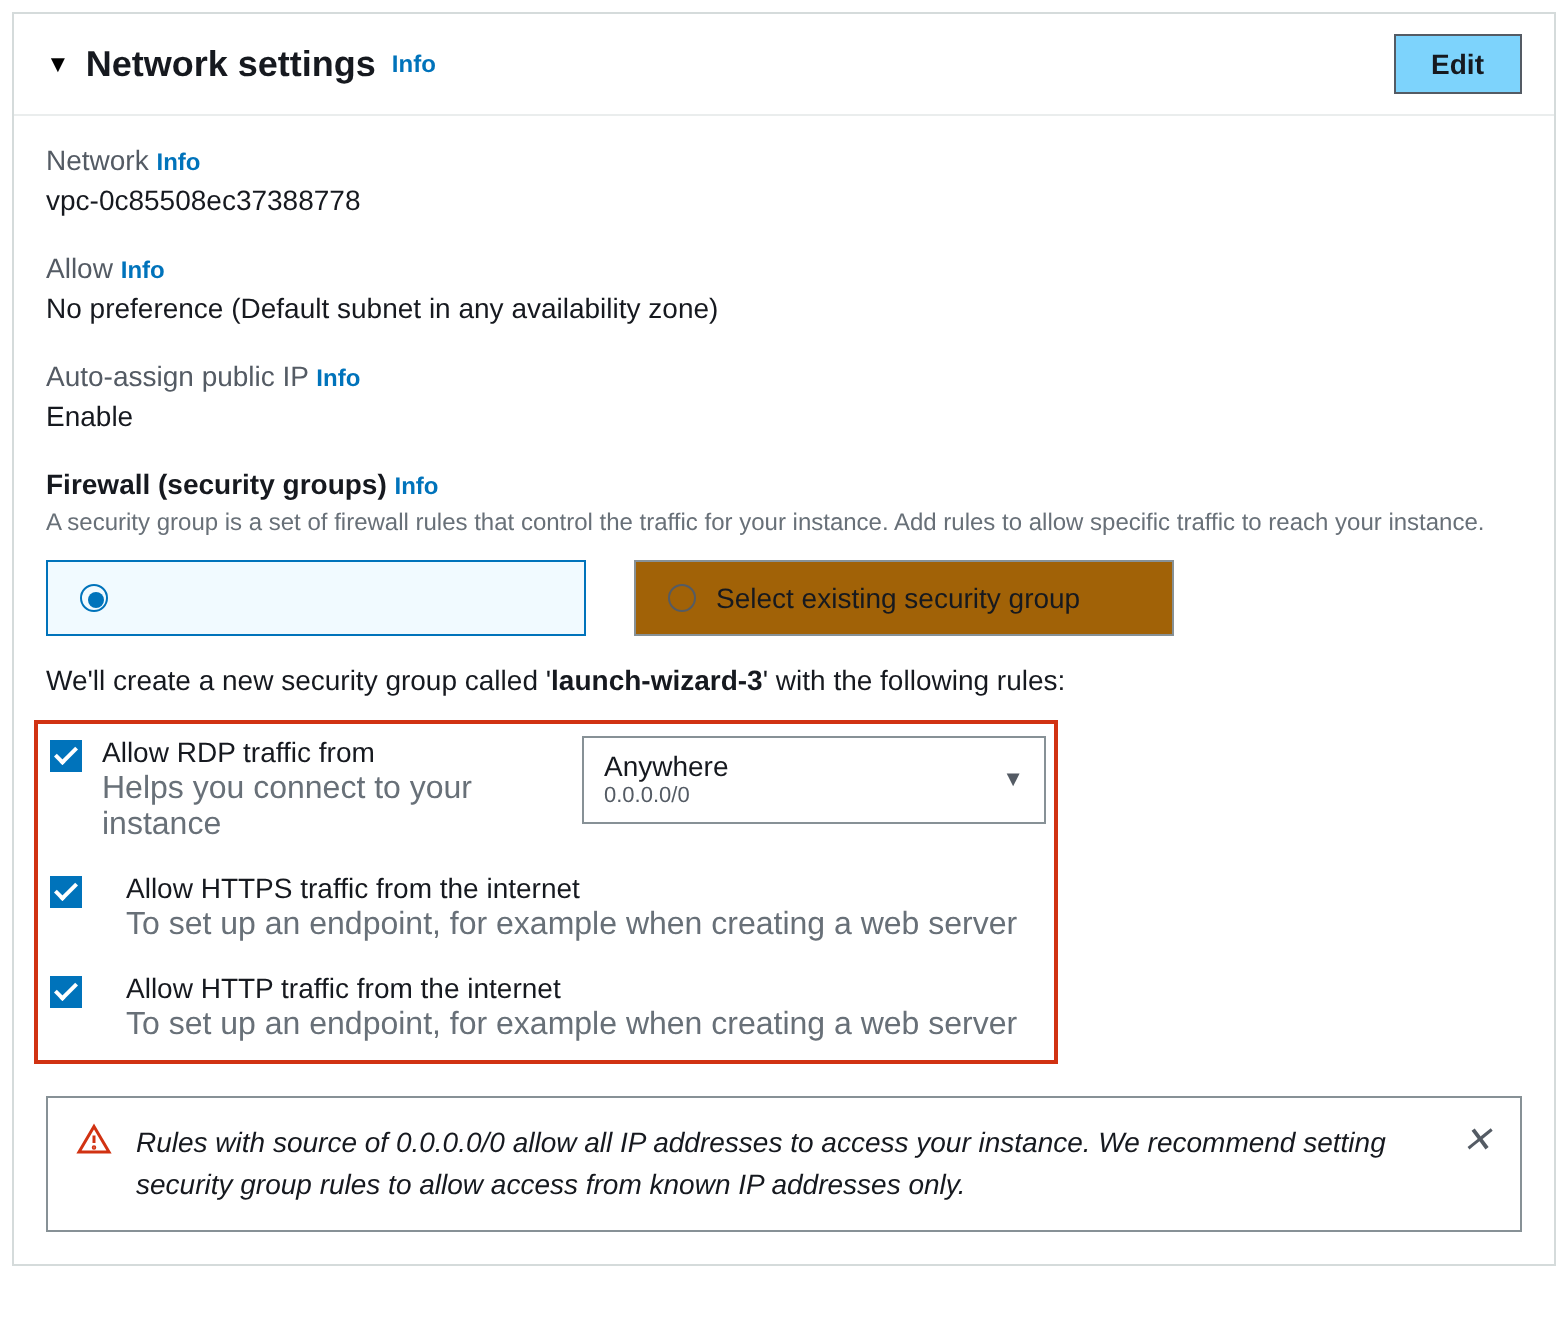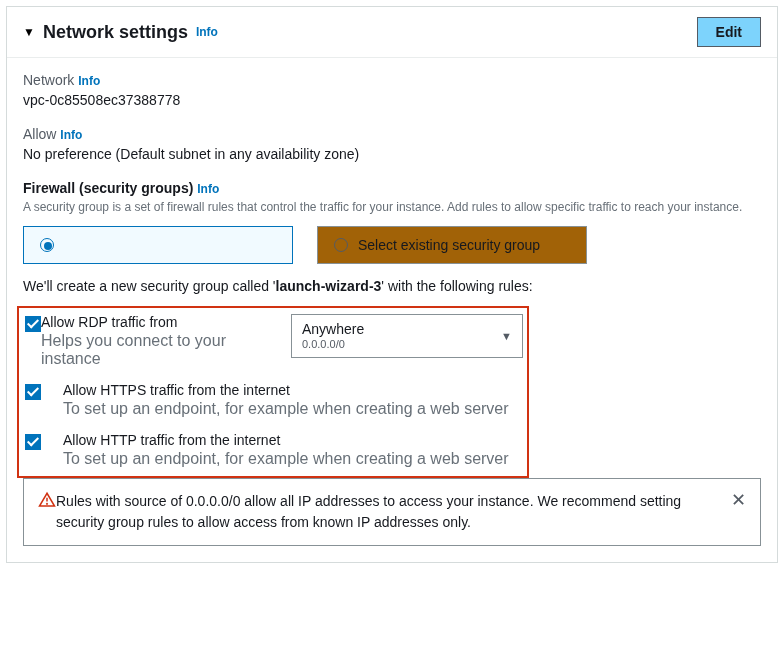--- a/index.html
+++ b/index.html
@@ -161,20 +161,21 @@
   }
   .rdp-row {
     display: flex;
     align-items: flex-start;
     gap: 10px;
     margin-bottom: 14px;
   }
   .rdp-left {
     display: flex;
     align-items: flex-start;
+    gap: 10px;
     width: 256px;
   }
   .select {
     border: 1px solid #879196;
     padding: 6px 10px;
     width: 232px;
     display: flex;
     align-items: center;
     justify-content: space-between;
     cursor: pointer;
@@ -182,22 +183,25 @@
   }
   .select-text {
     line-height: 1.2;
   }
   .select-main { font-size: 14px; color: #16191f; }
   .select-sub { font-size: 11px; color: #545b64; }
   .select-arrow { font-size: 11px; color: #545b64; }
   .alert {
     border: 1px solid #879196;
     padding: 12px 14px;
+    margin-top: 16px;
     display: flex;
     align-items: flex-start;
+    gap: 12px;
+    font-style: italic;
   }
   .alert-icon svg { display: block; }
   .alert-text {
     flex: 1;
     font-size: 14px;
     color: #16191f;
     line-height: 1.5;
   }
   .alert-close {
     font-size: 18px;
@@ -232,20 +236,27 @@
     </div>
 
     <div class="field">
       <div class="field-label">
         <span>Allow</span>
         <span class="info-link">Info</span>
       </div>
       <div class="field-value">No preference (Default subnet in any availability zone)</div>
     </div>
 
+    <div class="field">
+      <div class="field-label">
+        <span>Auto-assign public IP</span>
+        <span class="info-link">Info</span>
+      </div>
+      <div class="field-value">Enable</div>
+    </div>
 
     <div>
       <div>
         <span class="section-label">Firewall (security groups)</span>
         <span class="info-link">Info</span>
       </div>
       <div class="helper">A security group is a set of firewall rules that control the traffic for your instance. Add rules to allow specific traffic to reach your instance.</div>
 
       <div class="sg-options">
         <div class="sg-radio selected">

